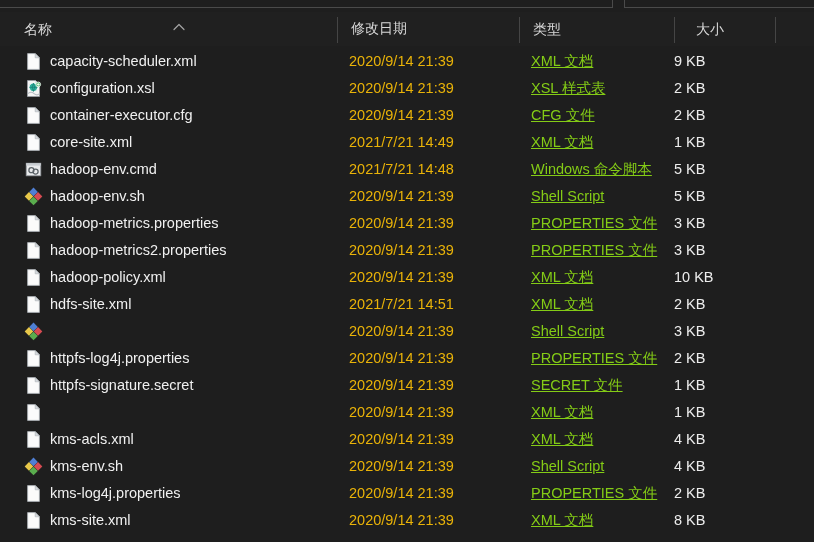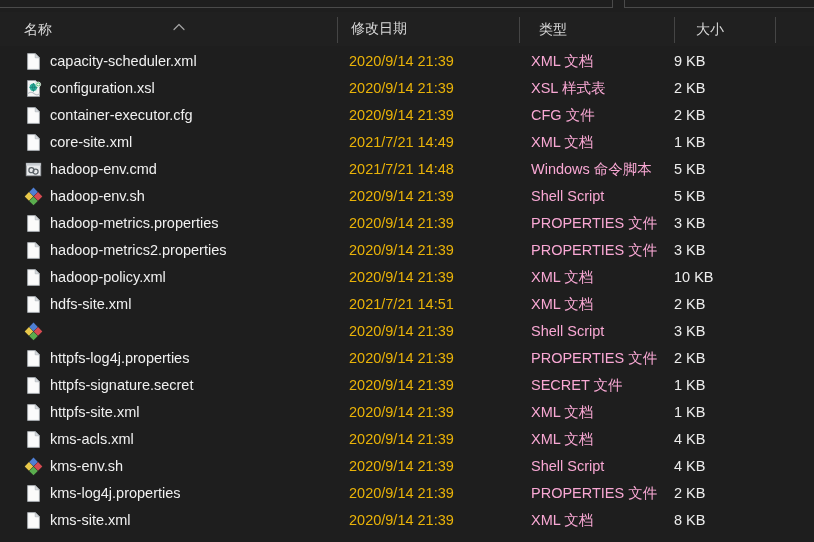--- a/index.html
+++ b/index.html
@@ -72,21 +72,21 @@
     line-height: 34px;
     font-size: 14px;
     color: #d8d8d8;
     white-space: nowrap;
     overflow: hidden;
     box-sizing: border-box;
     cursor: default;
   }
   .col-head.name { left: 0;   width: 337px; padding-left: 24px; }
   .col-head.date { left: 337px; width: 182px; padding-left: 14px; font-family: Liberation Mono, monospace; }
-  .col-head.type { left: 519px; width: 155px; padding-left: 20px; }
+  .col-head.type { left: 519px; width: 155px; padding-left: 14px; }
   .col-head.size { left: 674px; width: 101px; padding-left: 22px; }
 
   .col-divider {
     position: absolute;
     top: 5px;
     width: 1px;
     height: 26px;
     background: #454545;
   }
   .col-divider.d1 { left: 337px; }
@@ -129,21 +129,21 @@
     white-space: nowrap;
     overflow: hidden;
   }
   .cell-name {
     left: 0;
     width: 337px;
     padding-left: 50px;
     box-sizing: border-box;
   }
   .cell-date { left: 337px; width: 182px; padding-left: 12px; box-sizing: border-box; color: #eab308; }
-  .cell-type { left: 519px; width: 155px; padding-left: 12px; box-sizing: border-box; color: #f9a8d4; }
+  .cell-type { left: 519px; width: 155px; padding-left: 12px; box-sizing: border-box; color: #84cc16; text-decoration: underline; }
   .cell-size {
     left: 674px; width: 101px;
     padding-right: 12px;
     box-sizing: border-box;
     text-align: left;
     color: #ededed;
   }
 
   
   .ficon {
@@ -357,21 +357,20 @@
         <span class="cell cell-type">SECRET 文件</span>
         <span class="cell cell-size">1 KB</span>
       </div>
       <div class="file-row">
         <span class="ficon">
           <svg width="19" height="19" viewBox="0 0 19 19">
             <path d="M3.6 1.6 h7.6 l4.2 4.2 v11.6 h-11.8 z" fill="#fbfbfb" stroke="#a9aeb3" stroke-width="0.85" stroke-linejoin="round"></path>
             <path d="M11.2 1.6 v4.2 h4.2 z" fill="#d5d9dd" stroke="#a9aeb3" stroke-width="0.6" stroke-linejoin="round"></path>
           </svg>
         </span>
-        <span class="cell cell-name">httpfs-site.xml</span>
         <span class="cell cell-date">2020/9/14 21:39</span>
         <span class="cell cell-type">XML 文档</span>
         <span class="cell cell-size">1 KB</span>
       </div>
       <div class="file-row">
         <span class="ficon">
           <svg width="19" height="19" viewBox="0 0 19 19">
             <path d="M3.6 1.6 h7.6 l4.2 4.2 v11.6 h-11.8 z" fill="#fbfbfb" stroke="#a9aeb3" stroke-width="0.85" stroke-linejoin="round"></path>
             <path d="M11.2 1.6 v4.2 h4.2 z" fill="#d5d9dd" stroke="#a9aeb3" stroke-width="0.6" stroke-linejoin="round"></path>
           </svg>

